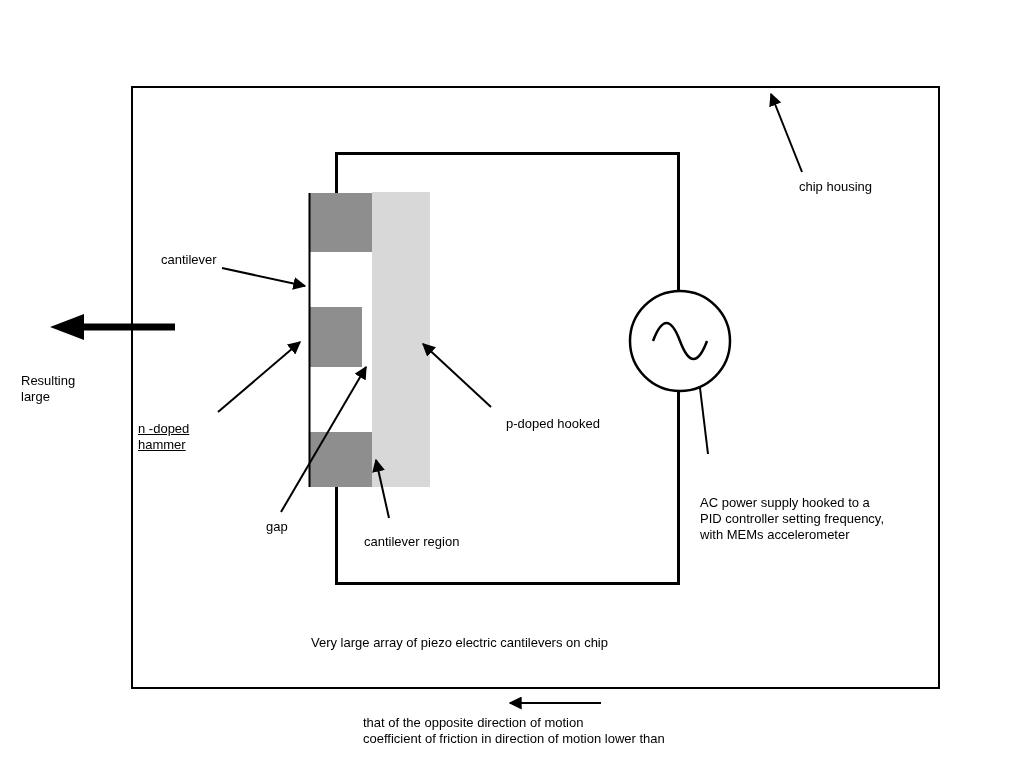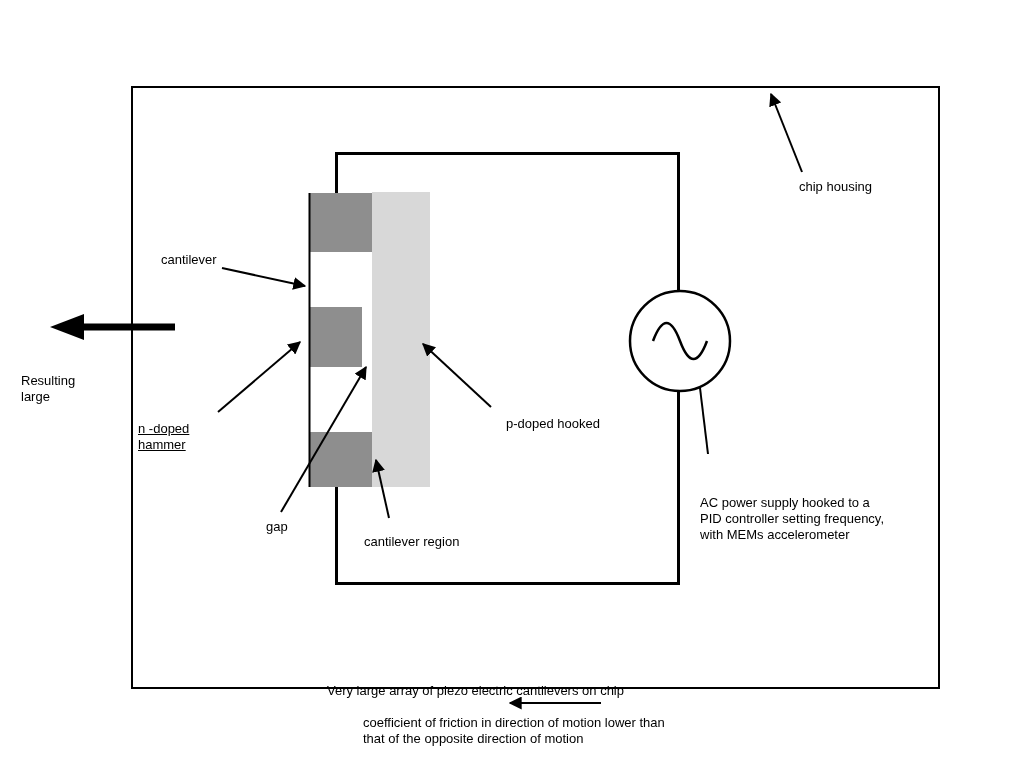--- a/index.html
+++ b/index.html
@@ -77,20 +77,20 @@
   </div>
 
   <div class="label" style="left:255px;top:519px;margin-left:11px;">gap</div>
 
   <div class="label" style="left:364px;top:534px;">cantilever region</div>
 
   <div class="label" style="left:506px;top:416px;">p-doped hooked</div>
 
   <div class="label center wrap" style="left:700px;top:471px;width:190px;">AC power supply hooked to a PID controller setting frequency, with MEMs accelerometer</div>
 
-  <div class="label center" style="left:327px;top:635px;width:400px;margin-top:48px;">Very large array of piezo electric cantilevers on chip</div>
+  <div class="label center" style="left:311px;top:635px;width:400px;">Very large array of piezo electric cantilevers on chip</div>
 
   <div class="label center" style="left:363px;top:715px;width:400px;">
+    <div>that of the opposite direction of motion</div>
     <div>coefficient of friction in direction of motion lower than</div>
-    <div>that of the opposite direction of motion</div>
   </div>
 
 </div>
 
 </body></html>

